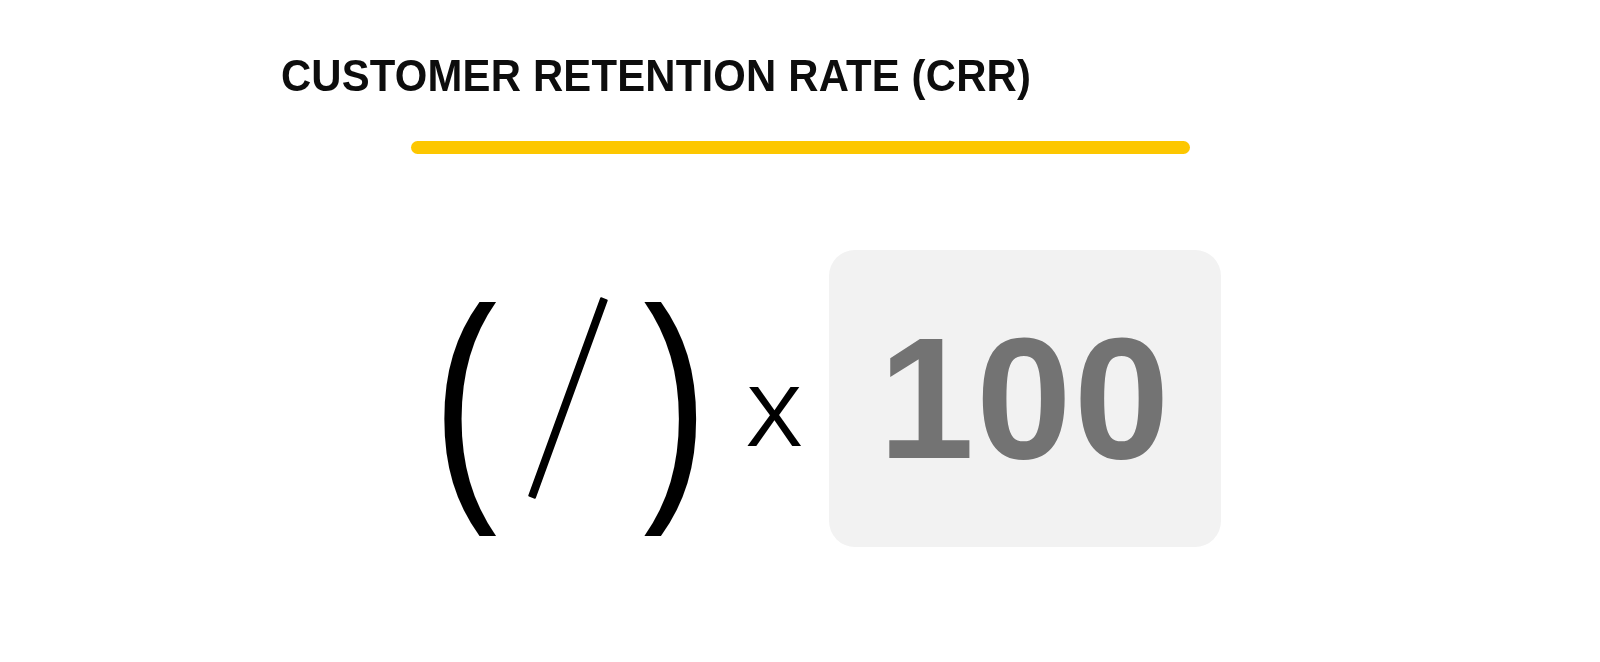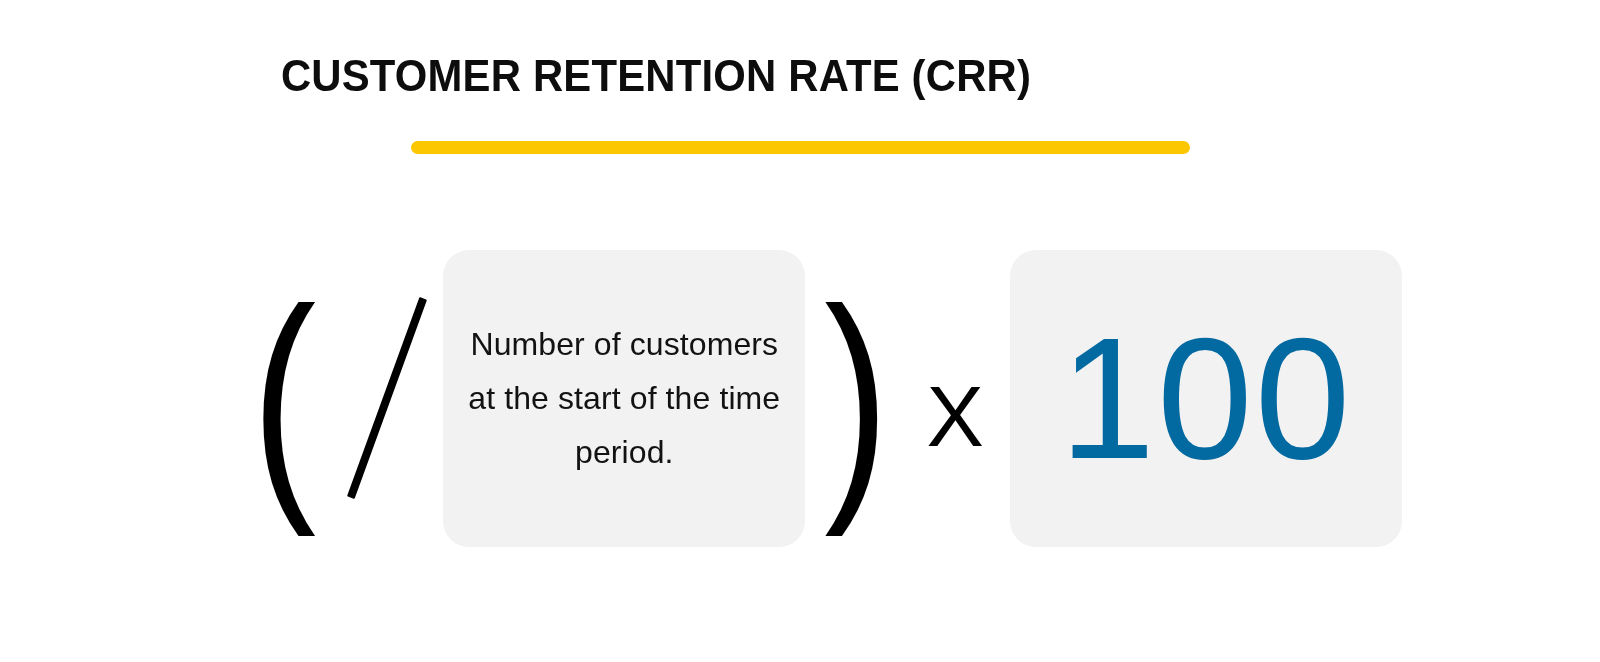--- a/index.html
+++ b/index.html
@@ -123,46 +123,43 @@
     color: #000000;
     margin: 0 26px 0 28px;
     line-height: 1;
     padding-top: 36px;
     user-select: none;
   }
 
   .big-number {
     font-family: "Liberation Sans", sans-serif;
     font-size: 172px;
-    font-weight: 400;
+    font-weight: 700;
     line-height: 1;
-    color: #0369a1;
+    color: #737373;
     letter-spacing: 2px;
   }
 </style>
 </head>
 <body>
 
 <div class="header">
   <h1 class="title">CUSTOMER RETENTION RATE (CRR)</h1>
 </div>
 <div class="title-underline"></div>
 
 <div class="formula">
 
   <span class="paren paren-open">(</span>
 
 
   <div class="slash">
     <div class="slash-stroke"></div>
   </div>
 
-  <div class="box box-denominator">
-    <span class="box-text">Number of customers at the start of the time period.</span>
-  </div>
 
   <span class="paren paren-close">)</span>
 
   <span class="times">X</span>
 
   <div class="box box-multiplier">
     <span class="big-number">100</span>
   </div>
 
 </div>

